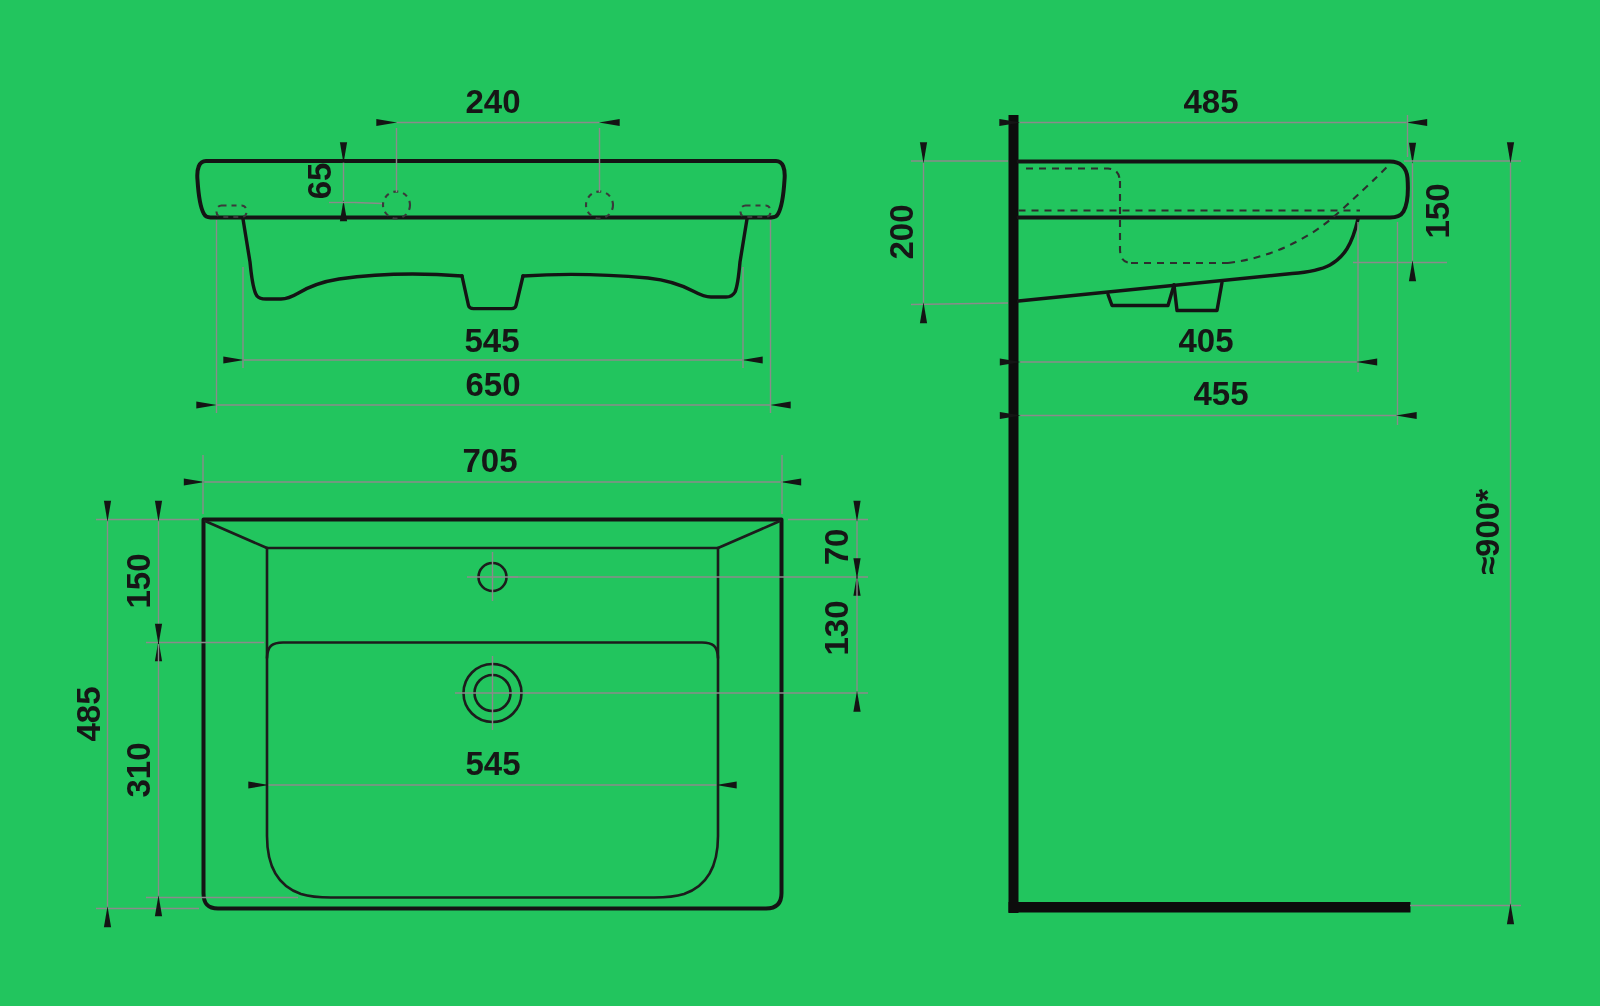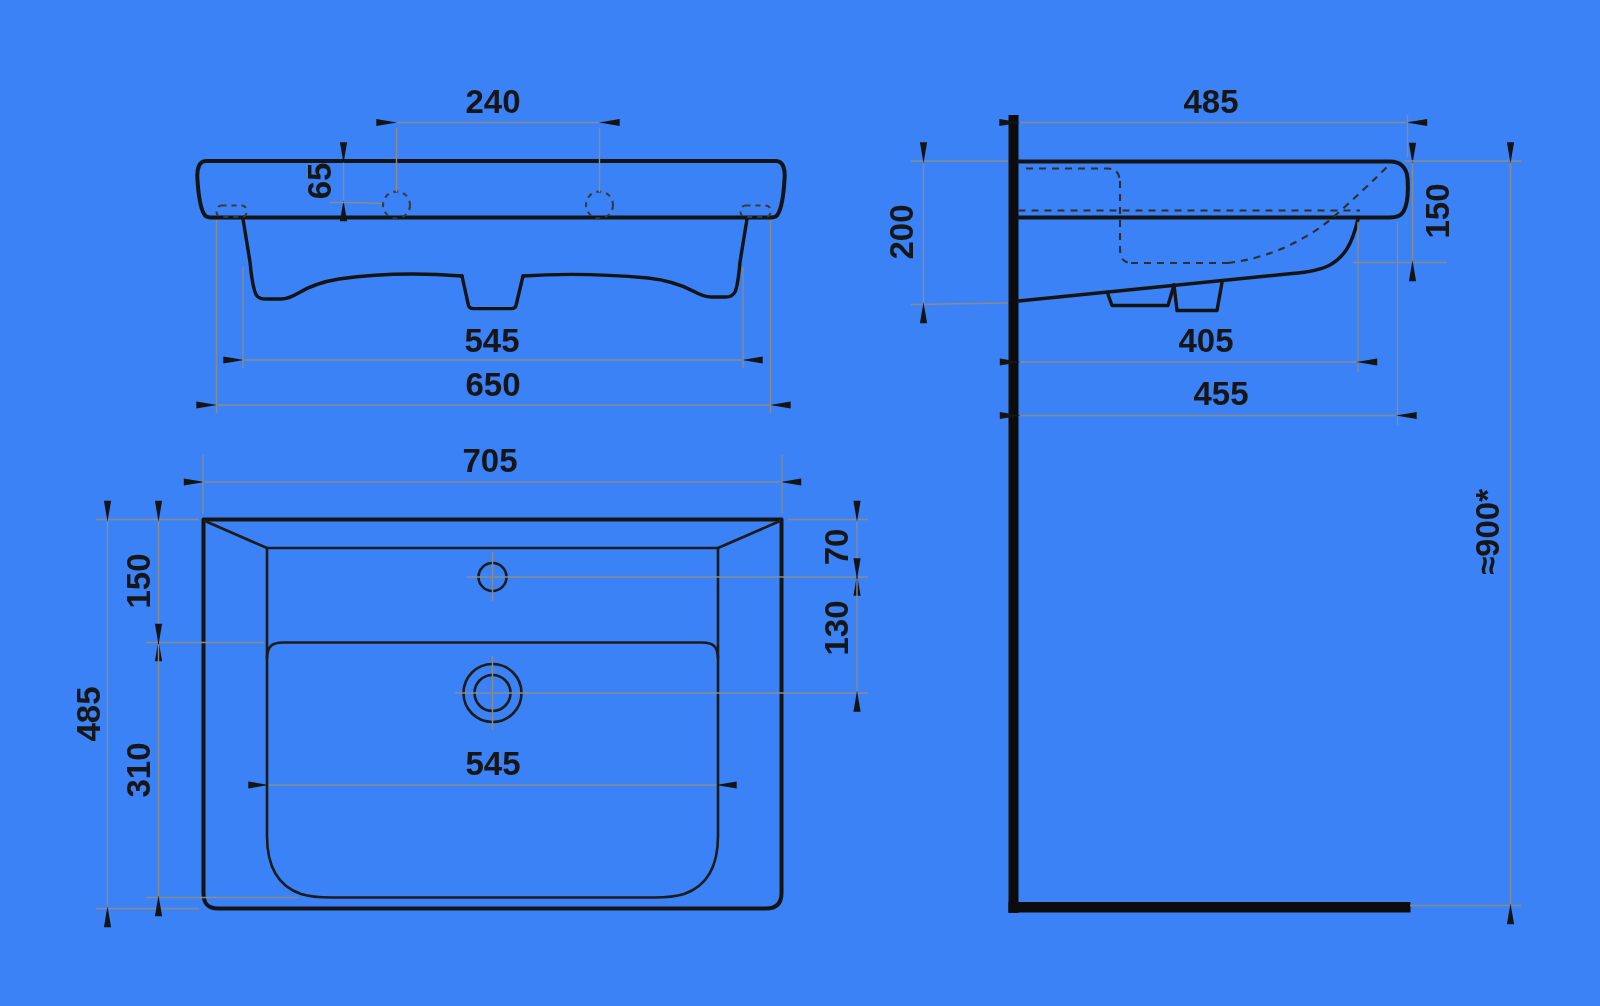--- a/index.html
+++ b/index.html
@@ -1,16 +1,16 @@
 <!DOCTYPE html>
 <html><head>
 <meta charset="utf-8">
 <style>
   html,body{margin:0;padding:0;background:#ffffff;}
-  .stage{position:relative;width:1600px;height:1006px;background:#3b82f6;overflow:hidden;
+  .stage{position:relative;width:1600px;height:1006px;background:#22c55e;overflow:hidden;
          font-family:"Liberation Sans", sans-serif;}
   svg{position:absolute;left:0;top:0;}
   
   .outline{fill:none;stroke:#141414;stroke-width:4;stroke-linecap:round;stroke-linejoin:round;}
   .outline2{fill:none;stroke:#141414;stroke-width:3.4;stroke-linecap:round;stroke-linejoin:round;}
   .med{fill:none;stroke:#1c1c1c;stroke-width:2.6;stroke-linecap:round;stroke-linejoin:round;}
   .dash{fill:none;stroke:#2e2e2e;stroke-width:2.1;stroke-dasharray:7 6;stroke-linecap:butt;}
   .dashf{fill:none;stroke:#3a3a3a;stroke-width:2.1;stroke-dasharray:5 5;}
   .thin{fill:none;stroke:#8b8b8b;stroke-width:1.4;}
   .dim{fill:none;stroke:#8b8b8b;stroke-width:1.4;}

